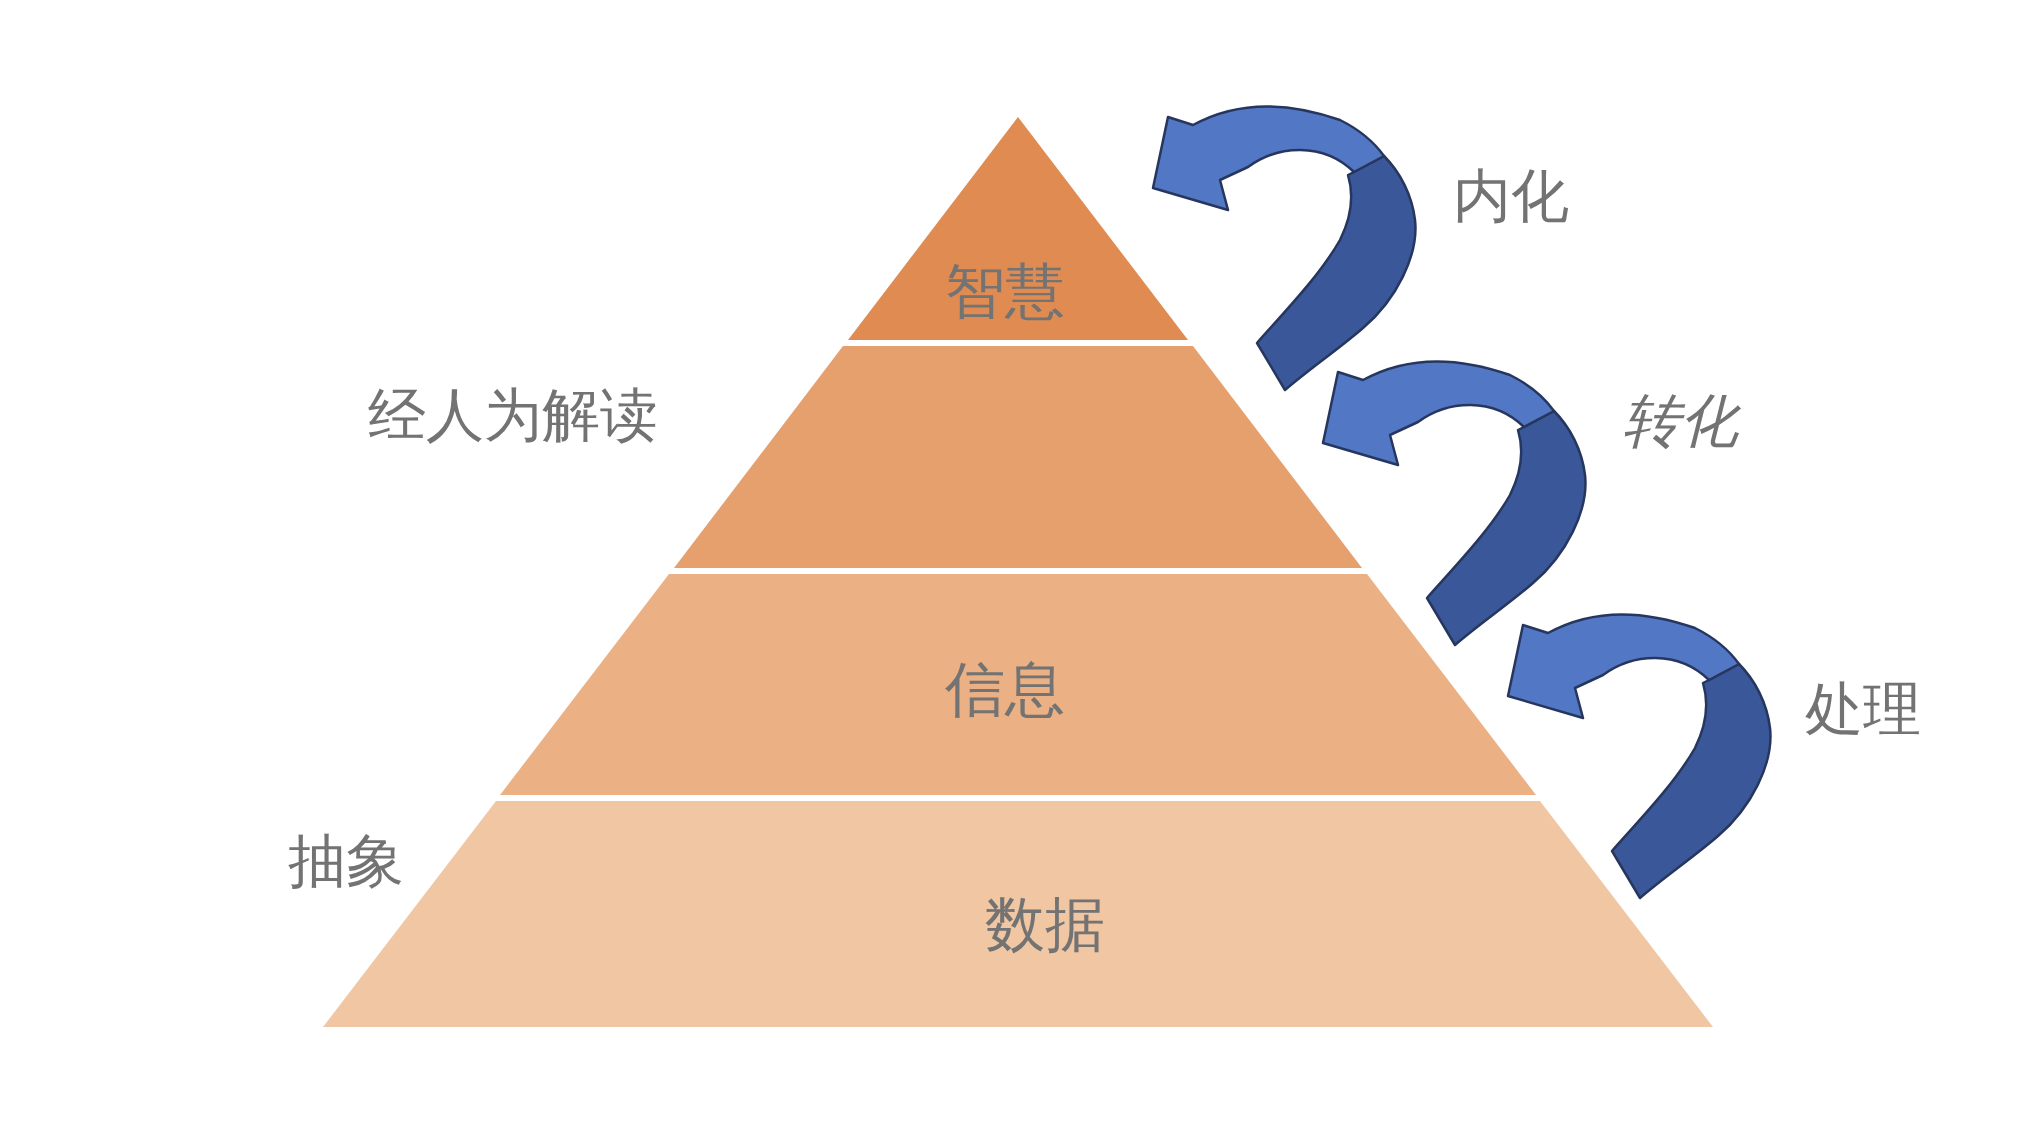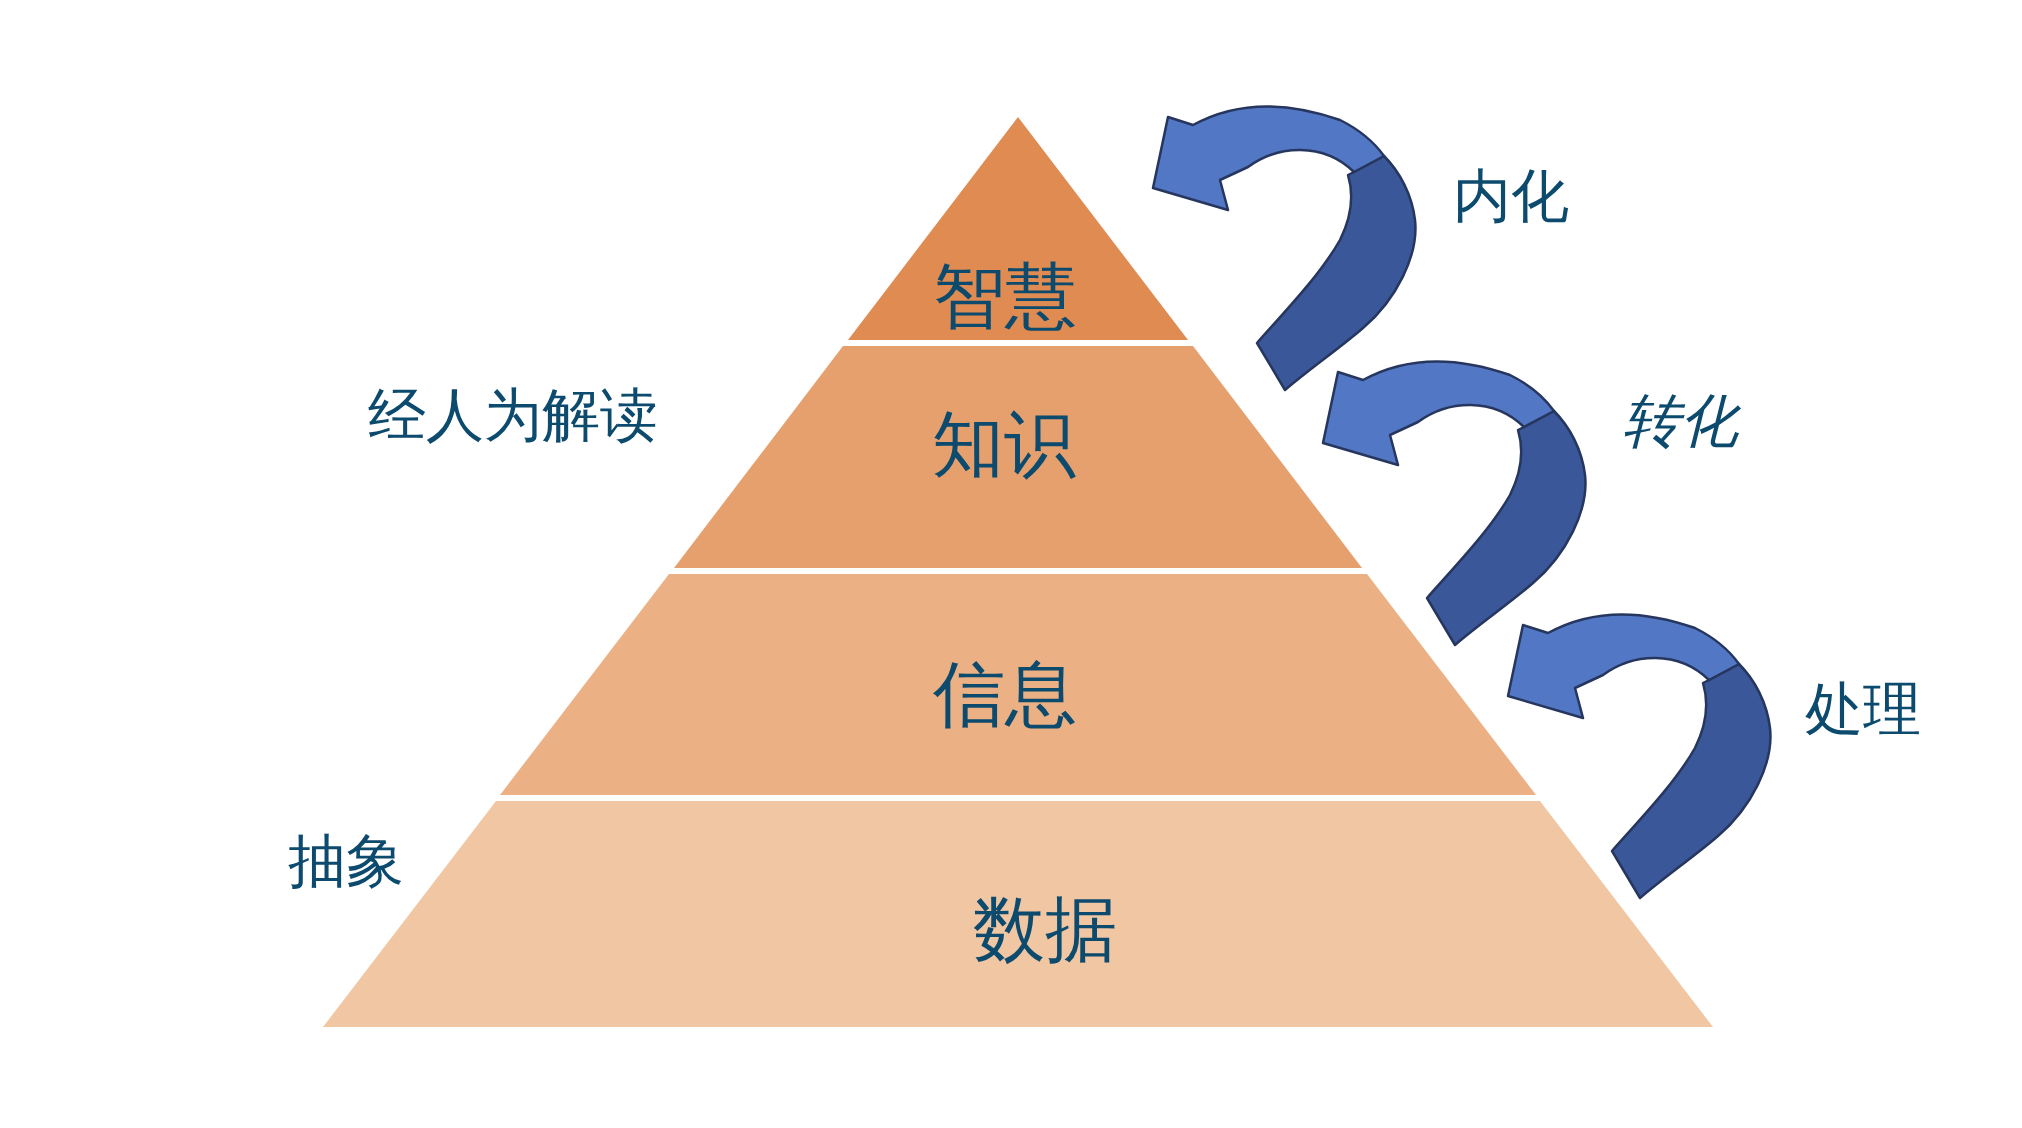--- a/index.html
+++ b/index.html
@@ -16,27 +16,28 @@
     overflow: hidden;
   }
   .stage svg.layer {
     position: absolute;
     left: 0;
     top: 0;
   }
   .lbl {
     position: absolute;
     transform: translate(-50%, -50%);
-    color: #0c4a6e;
+    color: #737373;
     white-space: nowrap;
     line-height: 1;
     user-select: none;
   }
   .band-label {
-    font-size: 72px;
+    font-size: 60px;
+    font-family: Liberation Mono, monospace;
   }
   .side-label {
     font-size: 58px;
   }
 </style>
 </head>
 <body>
 
 <div class="stage">
 
@@ -68,21 +69,20 @@
                  L 72,80
                  L 80,110 Z" fill="#5277C4"></path>
       </g>
     </defs>
     <use href="#swirl-arrow" transform="translate(1148,100)"></use>
     <use href="#swirl-arrow" transform="translate(1318,355)"></use>
     <use href="#swirl-arrow" transform="translate(1503,608)"></use>
   </svg>
 
   <div class="lbl band-label" style="left:1005px; top:296px;">智慧</div>
-  <div class="lbl band-label" style="left:1004px; top:444px;">知识</div>
   <div class="lbl band-label" style="left:1005px; top:694px;">信息</div>
   <div class="lbl band-label" style="left:1005px; top:929px;margin-left:40px;">数据</div>
 
   <div class="lbl side-label" style="left:513px; top:415px;">经人为解读</div>
   <div class="lbl side-label" style="left:346px; top:861px;">抽象</div>
 
   <div class="lbl side-label" style="left:1511px; top:196px;">内化</div>
   <div class="lbl side-label" style="left:1680px; top:421px;font-style:italic;">转化</div>
   <div class="lbl side-label" style="left:1863px; top:714px;font-family:Liberation Mono, monospace;">处理</div>
 

